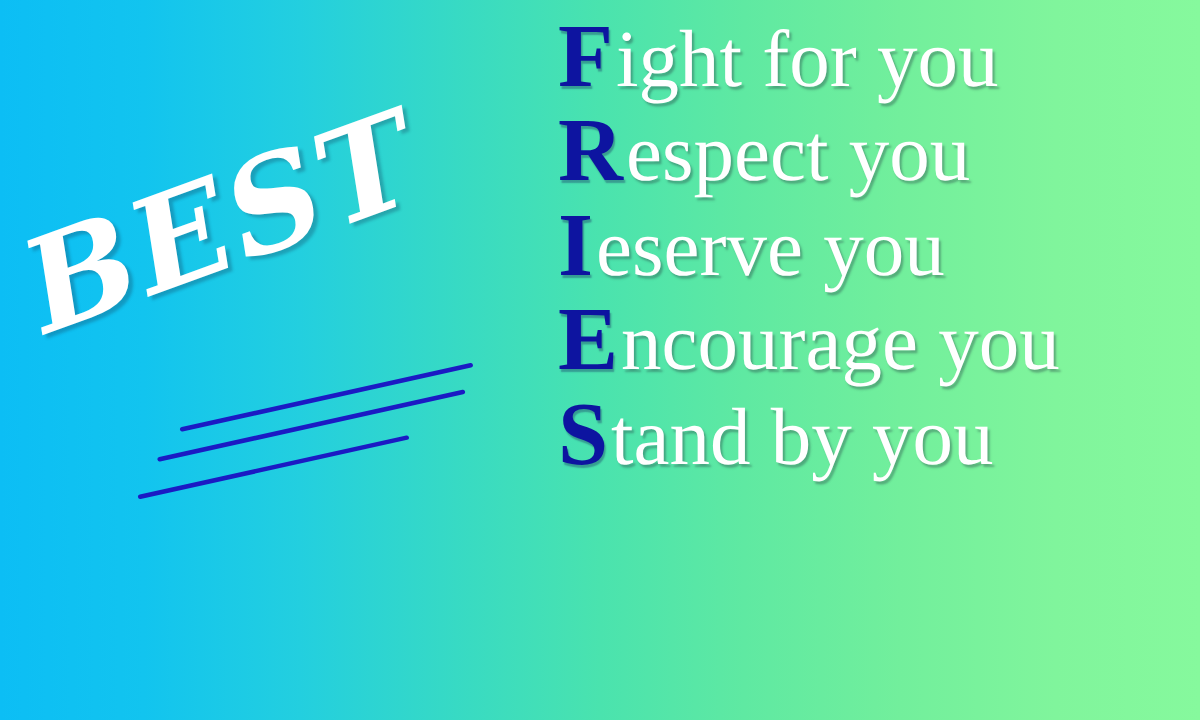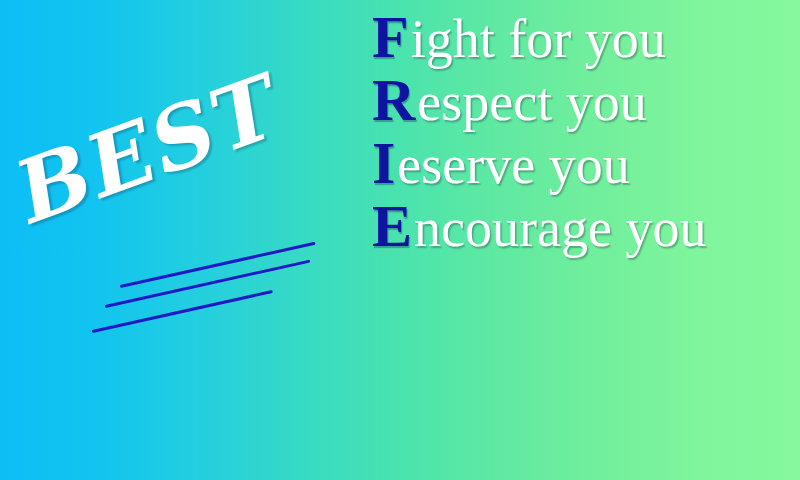--- a/index.html
+++ b/index.html
@@ -143,16 +143,19 @@
     <div class="acrostic-line">
       <span class="initial">I</span><span class="rest">eserve you</span>
     </div>
 
     <div class="acrostic-line">
       <span class="initial">E</span><span class="rest">ncourage you</span>
     </div>
 
 
 
+    <div class="acrostic-line">
+      <span class="initial">S</span><span class="rest">tand by you</span>
+    </div>
 
   </div>
 
 </div>
 
 </body></html>

